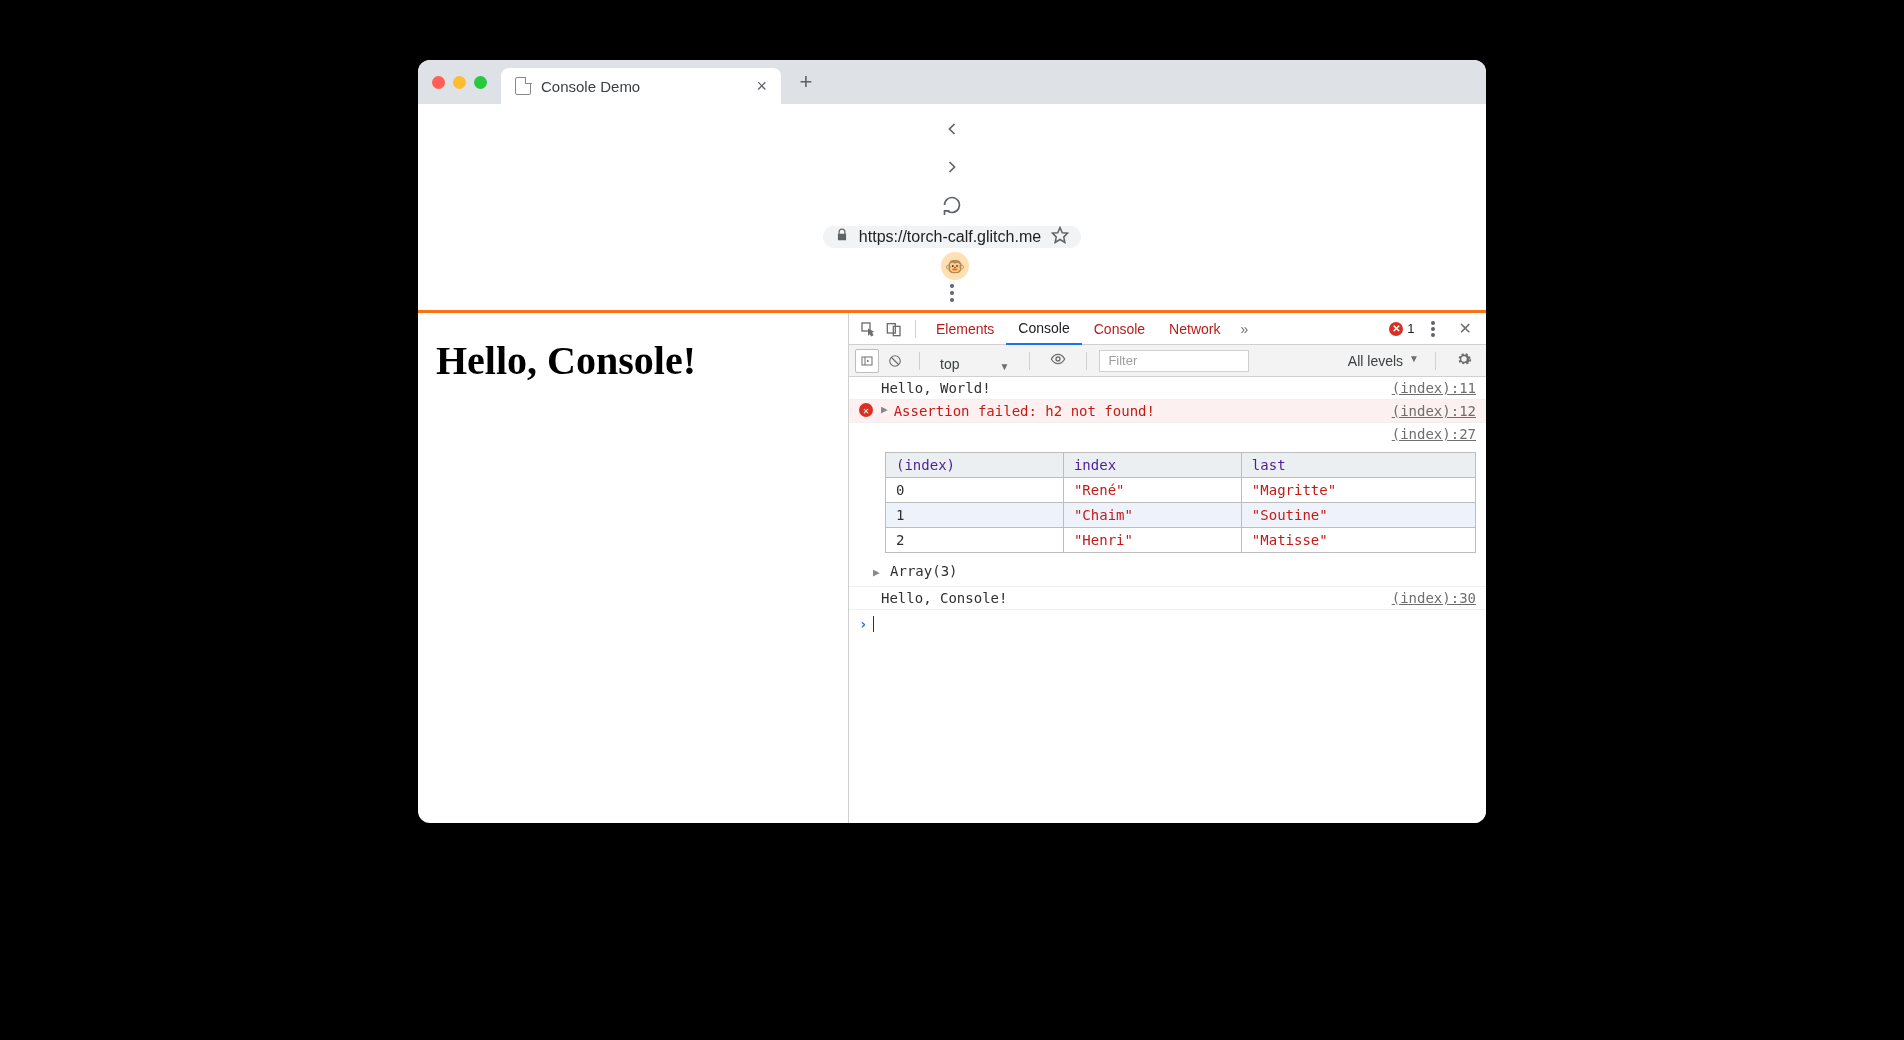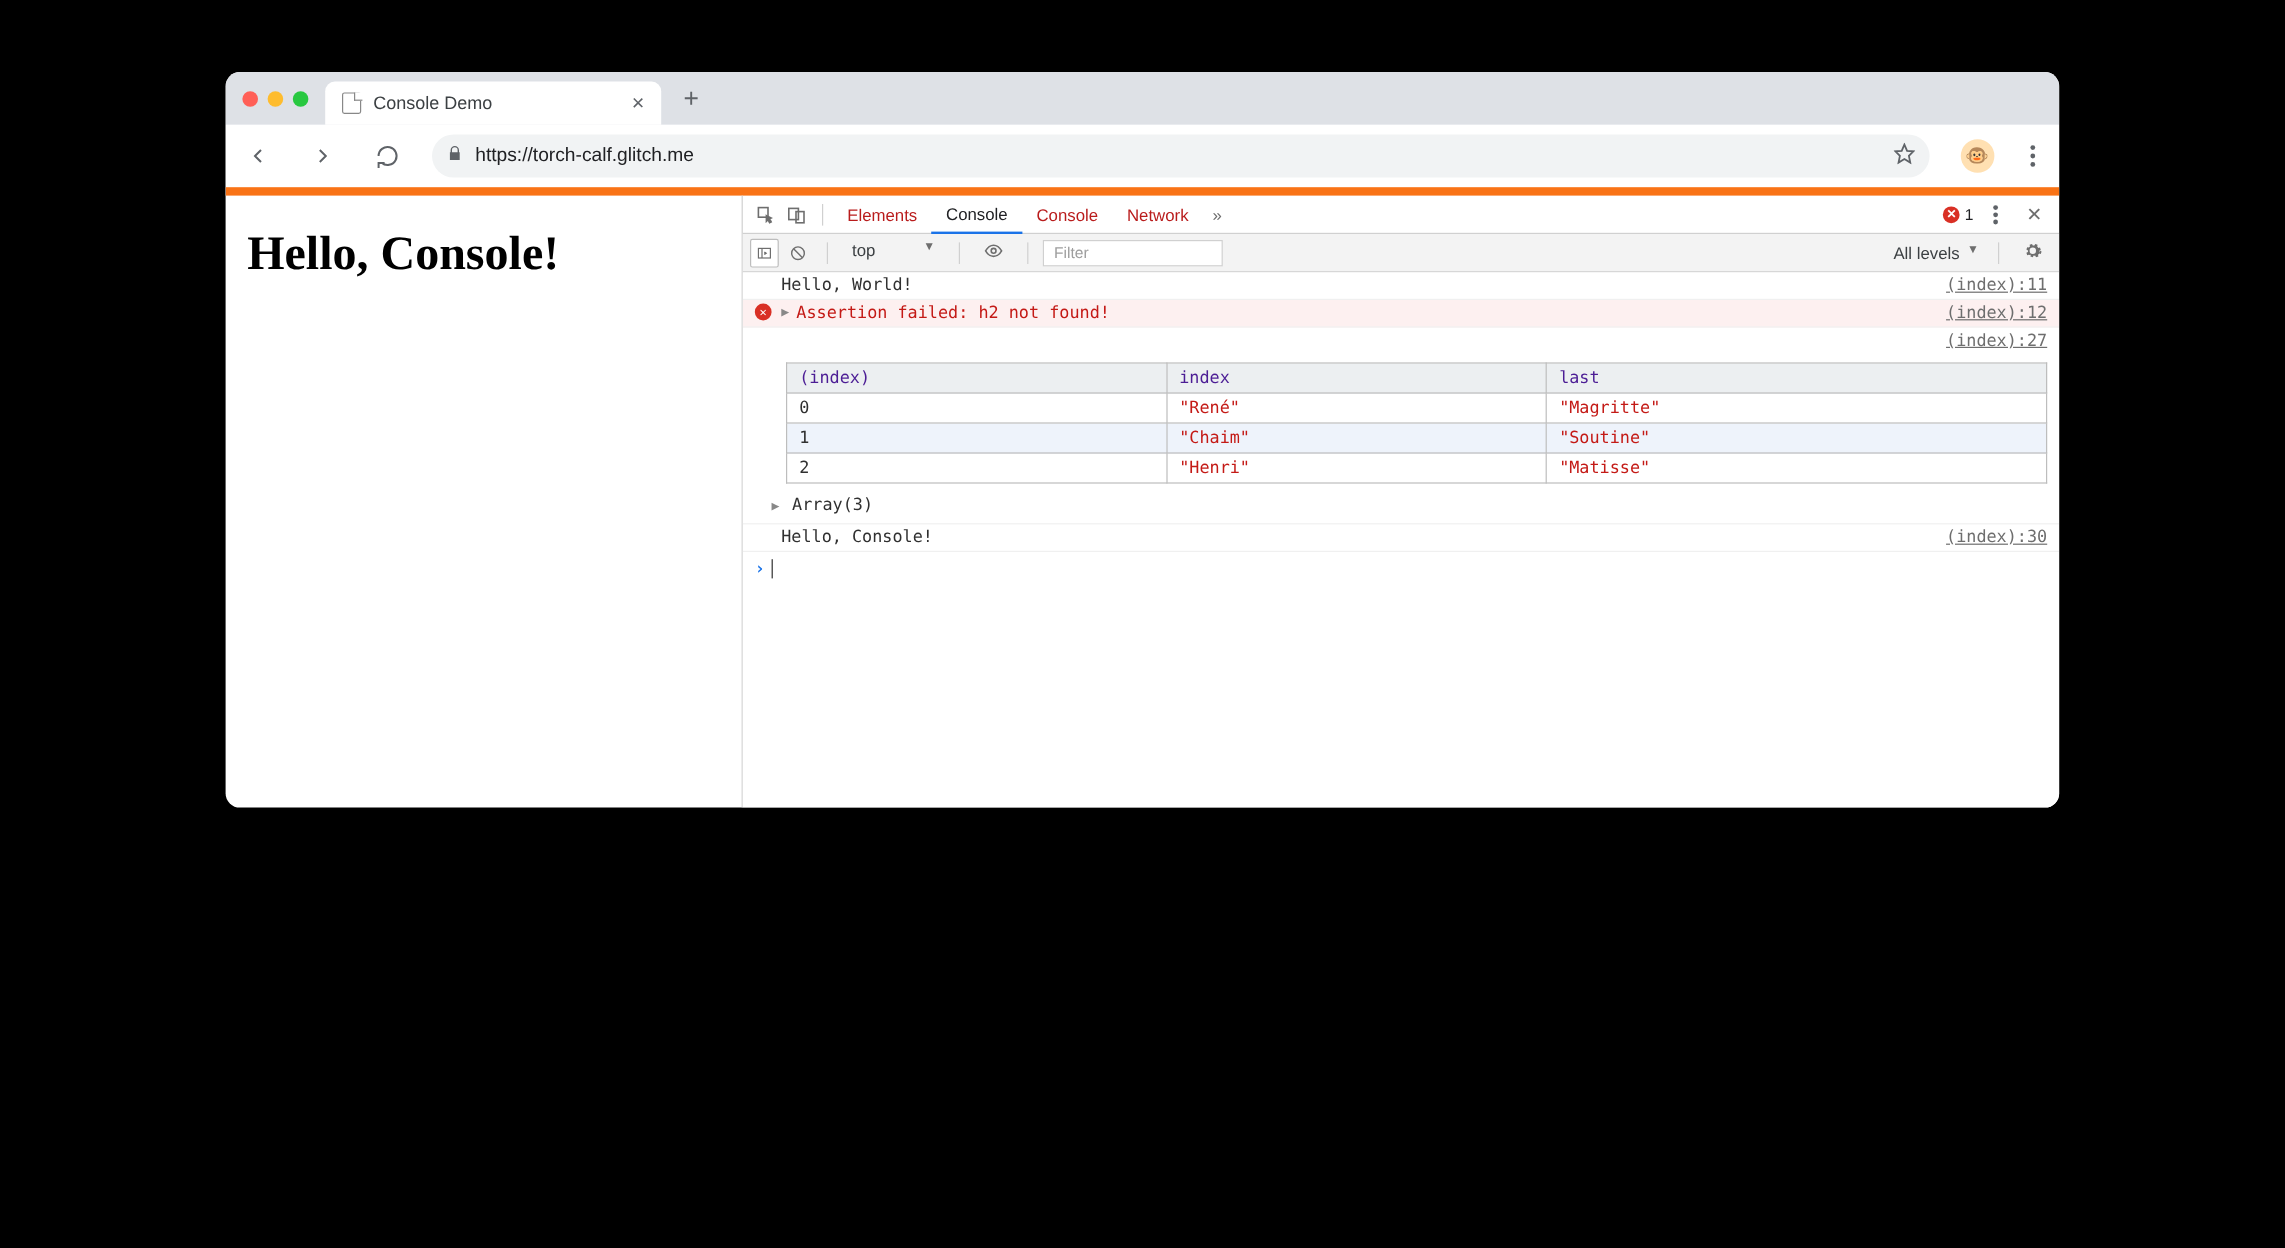--- a/index.html
+++ b/index.html
@@ -6,21 +6,21 @@
 body {
   background: #000;
   width: 1904px;
   height: 1040px;
   display: flex;
   align-items: flex-start;
   justify-content: center;
   font-family: -apple-system, "Helvetica Neue", Arial, sans-serif;
 }
 .window {
-  width: 1528px;
+  width: 1068px;
   margin-top: 60px;
   background: #fff;
   border-radius: 12px;
   box-shadow: 0 20px 60px rgba(0,0,0,0.5);
   overflow: hidden;
 }
 
 
 .tabstrip {
   display: flex;
@@ -57,22 +57,22 @@
   content: ""; position: absolute; top: -1.5px; right: -1.5px;
   width: 6px; height: 6px; background: #fff;
   border-left: 1.5px solid #888; border-bottom: 1.5px solid #888;
 }
 .tab-title { font-size: 15px; color: #3c4043; flex: 1; }
 .tab-close { color: #5f6368; font-size: 18px; cursor: pointer; }
 .newtab { display:flex; align-items:center; justify-content:center; width:30px; height:30px; color:#5f6368; font-size:22px; margin-left:10px; cursor:pointer; }
 
 
 .toolbar {
-  display:flex; align-items:center; gap:20px;
-  padding: 8px 10px; background:#fff; border-bottom:7px solid #f97316;
+  display:flex; align-items:center; gap:4px;
+  padding: 8px 10px; background:#fff; border-bottom:3px solid #f97316;flex-direction:column;
 }
 .nav-btn {
   width:34px; height:34px; display:flex; align-items:center; justify-content:center;
   color:#5f6368; cursor:pointer; border-radius:50%;
 }
 .nav-btn svg { width:20px; height:20px; }
 .omnibox {
   flex:1; display:flex; align-items:center; gap:10px;
   background:#f1f3f4; border-radius:18px; height:36px; padding:0 12px;
 }
@@ -133,21 +133,21 @@
   display:flex; align-items:center; height:32px;
   border-bottom:1px solid #d0d0d0; padding:0 6px; gap:4px;
   background:#f3f3f3;
 }
 .con-btn {
   width:24px; height:24px; display:flex; align-items:center; justify-content:center;
   color:#6e6e6e; cursor:pointer; border:1px solid transparent;
 }
 .con-btn.boxed { border:1px solid #bdbdbd; background:#fff; border-radius:2px; }
 .con-select {
-  display:flex; align-items:flex-start; gap:40px; padding:0 8px; height:22px;
+  display:flex; align-items:flex-end; gap:40px; padding:0 8px; height:22px;
   color:#3c4043; cursor:pointer; font-size:14px;
 }
 .tri { font-size:10px; color:#6e6e6e; }
 .eye { color:#6e6e6e; padding:0 8px; }
 .con-filter {
   border:1px solid #d0d0d0; background:#fff; height:22px; padding:0 8px;
   font-size:13px; color:#9e9e9e; display:flex; align-items:center; width:150px;
 }
 .levels { margin-left:auto; display:flex; align-items:flex-start; gap:6px; color:#3c4043; font-size:14px; padding-right:4px; cursor:pointer; }
 .gear { color:#6e6e6e; padding:0 8px; cursor:pointer; }

